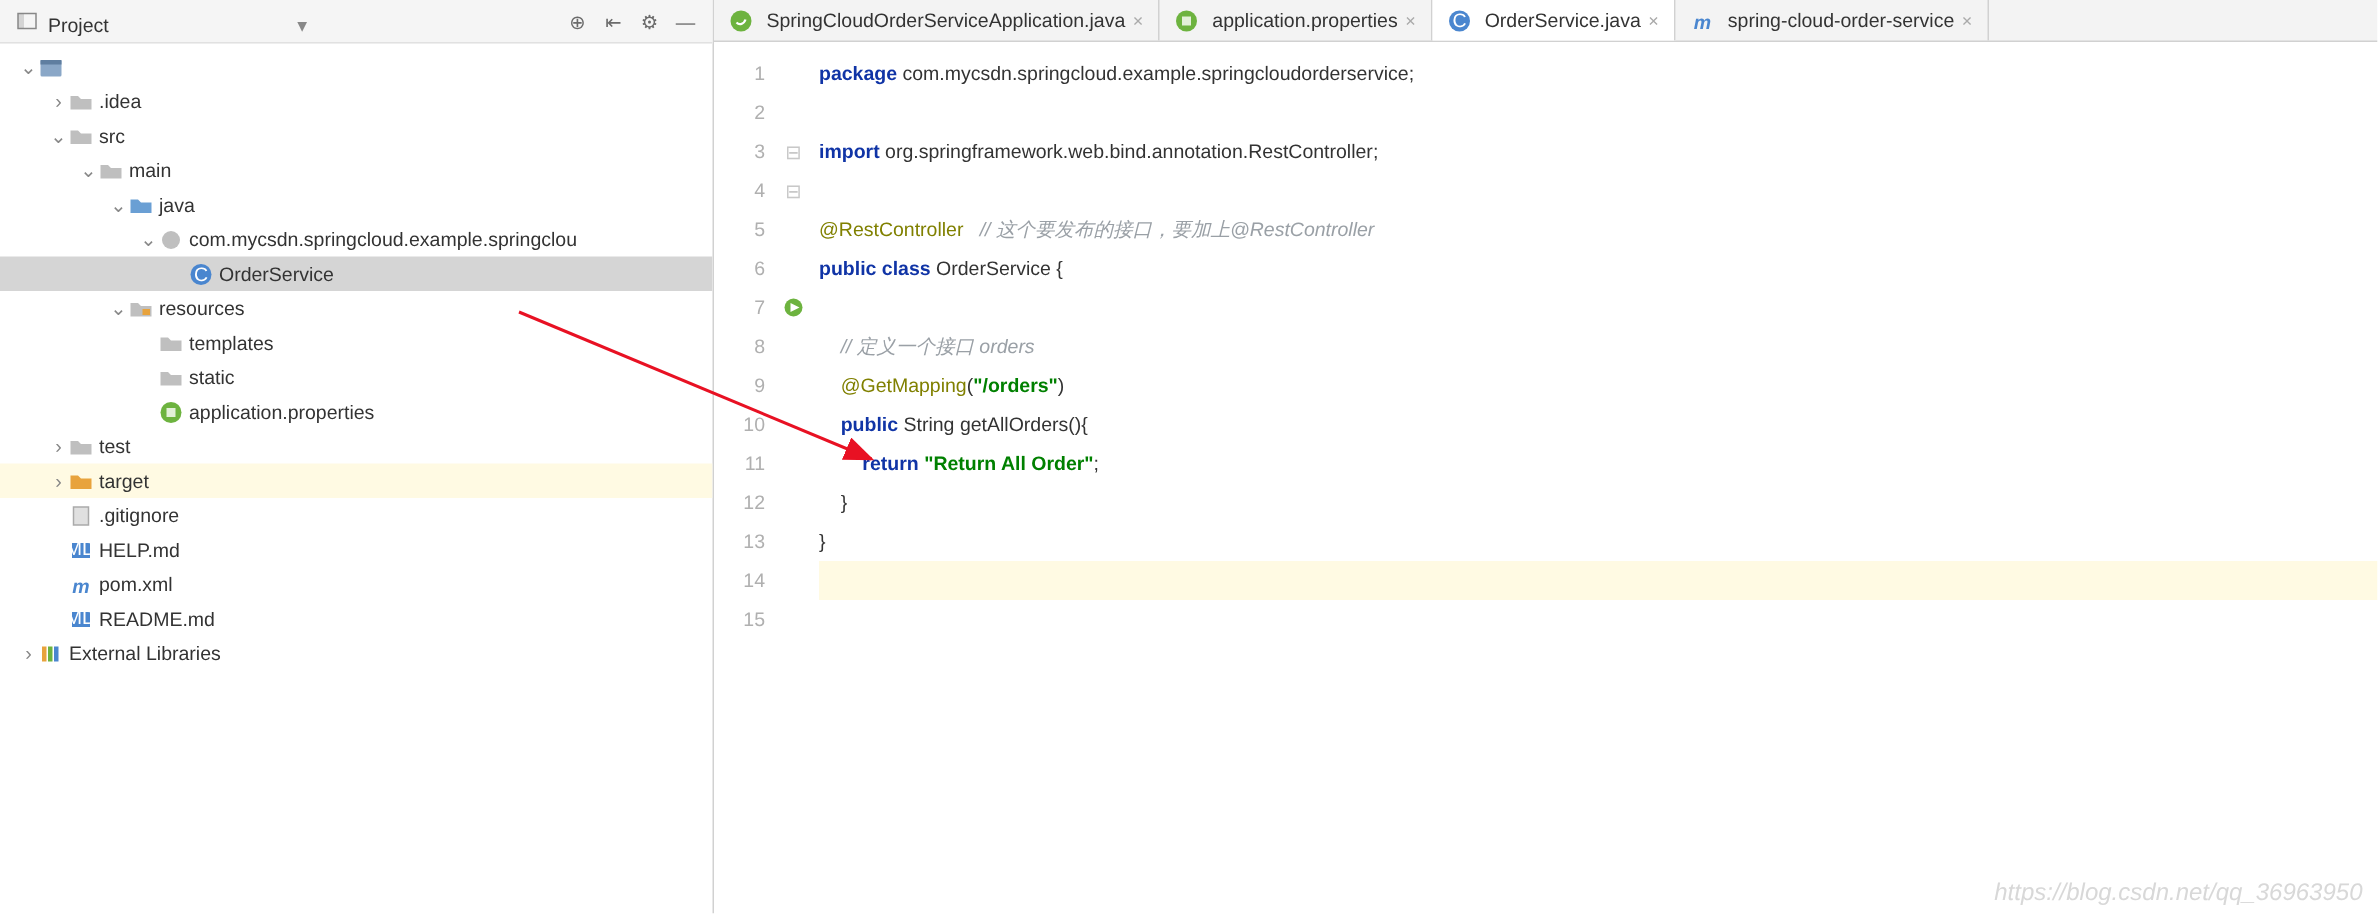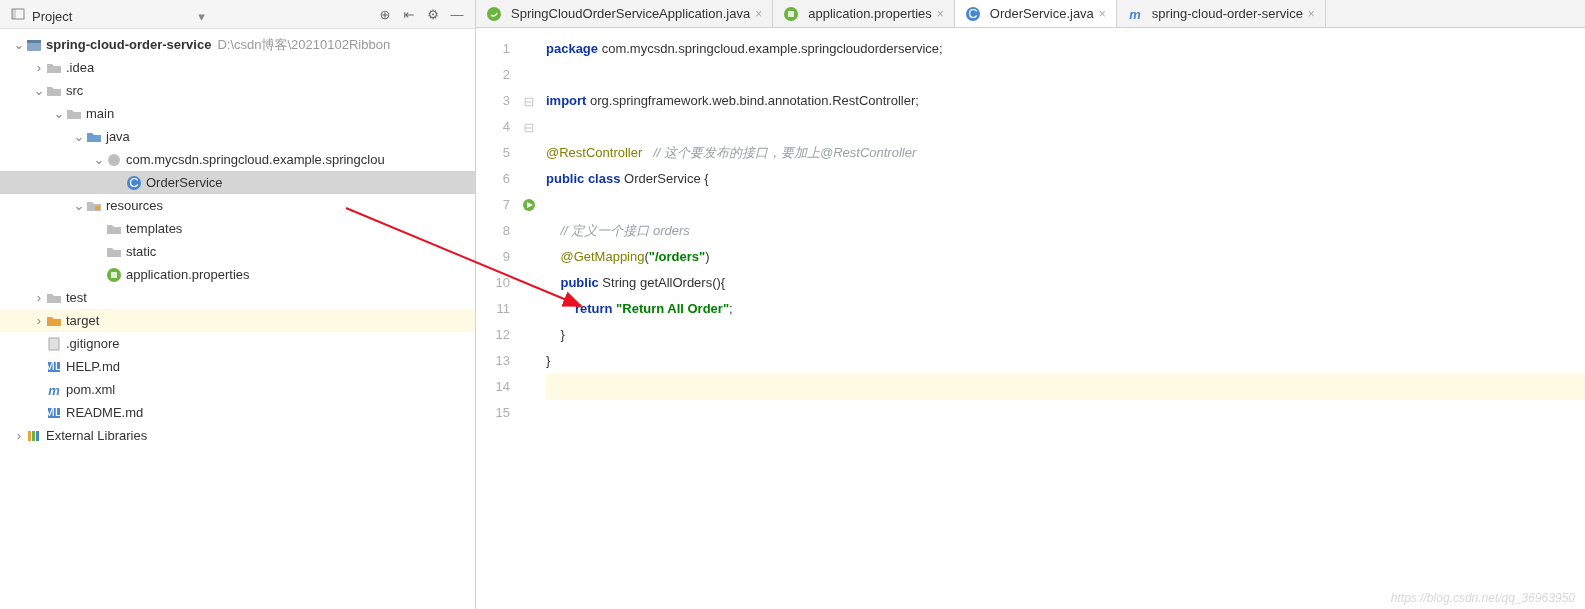--- a/index.html
+++ b/index.html
@@ -33,21 +33,21 @@
 .cl { height:26px; line-height:26px; white-space:pre; }
 .kw { color:#1034a6; font-weight:600; }
 .ann { color:#808000; }
 .str { color:#008000; font-weight:600; }
 .cmt { color:#9aa0a6; font-style:italic; }
 .cls { }
 .fold { color:#c8c8c8; }
 .cursor-line { background:#fffae3; }
 svg { display:block; }
 .arrow-overlay { position:absolute; pointer-events:none; }
-.watermark { position:absolute; right:10px; bottom:4px; color:#d8d8d8; font-size:12px; font-style:italic; }
+.watermark { position:absolute; right:10px; bottom:4px; color:#d8d8d8; font-size:16px; font-style:italic; }
 </style>
 </head>
 <body>
 
 <div class="sidebar">
   <div class="side-head">
     <span class="icon-btn">
       <svg width="14" height="14" viewBox="0 0 14 14">
           <rect x="1" y="2" width="12" height="10" fill="none" stroke="#888"></rect>
           <rect x="1" y="2" width="4" height="10" fill="#888" opacity="0.3"></rect>
@@ -64,21 +64,20 @@
   <div class="tree" id="tree">
       <div class="tree-row">
         <span class="indent" style="width: 12px;"></span>
         <span class="twisty">⌄</span>
         <span class="ticon">
           <svg width="16" height="16">
             <rect x="1" y="3" width="14" height="11" rx="1" fill="#8aa7c7"></rect>
             <rect x="1" y="3" width="14" height="3" fill="#5f7ea0"></rect>
           </svg>
         </span>
-        <span class="label"><span class="bold">spring-cloud-order-service</span><span class="dim">D:\csdn博客\20210102Ribbon</span></span>
       </div>
       <div class="tree-row">
         <span class="indent" style="width: 32px;"></span>
         <span class="twisty">›</span>
         <span class="ticon">
           <svg width="16" height="16">
             <path d="M1 4h5l2 2h7v7H1z" fill="#bfbfbf"></path>
           </svg>
         </span>
         <span class="label">.idea</span>

